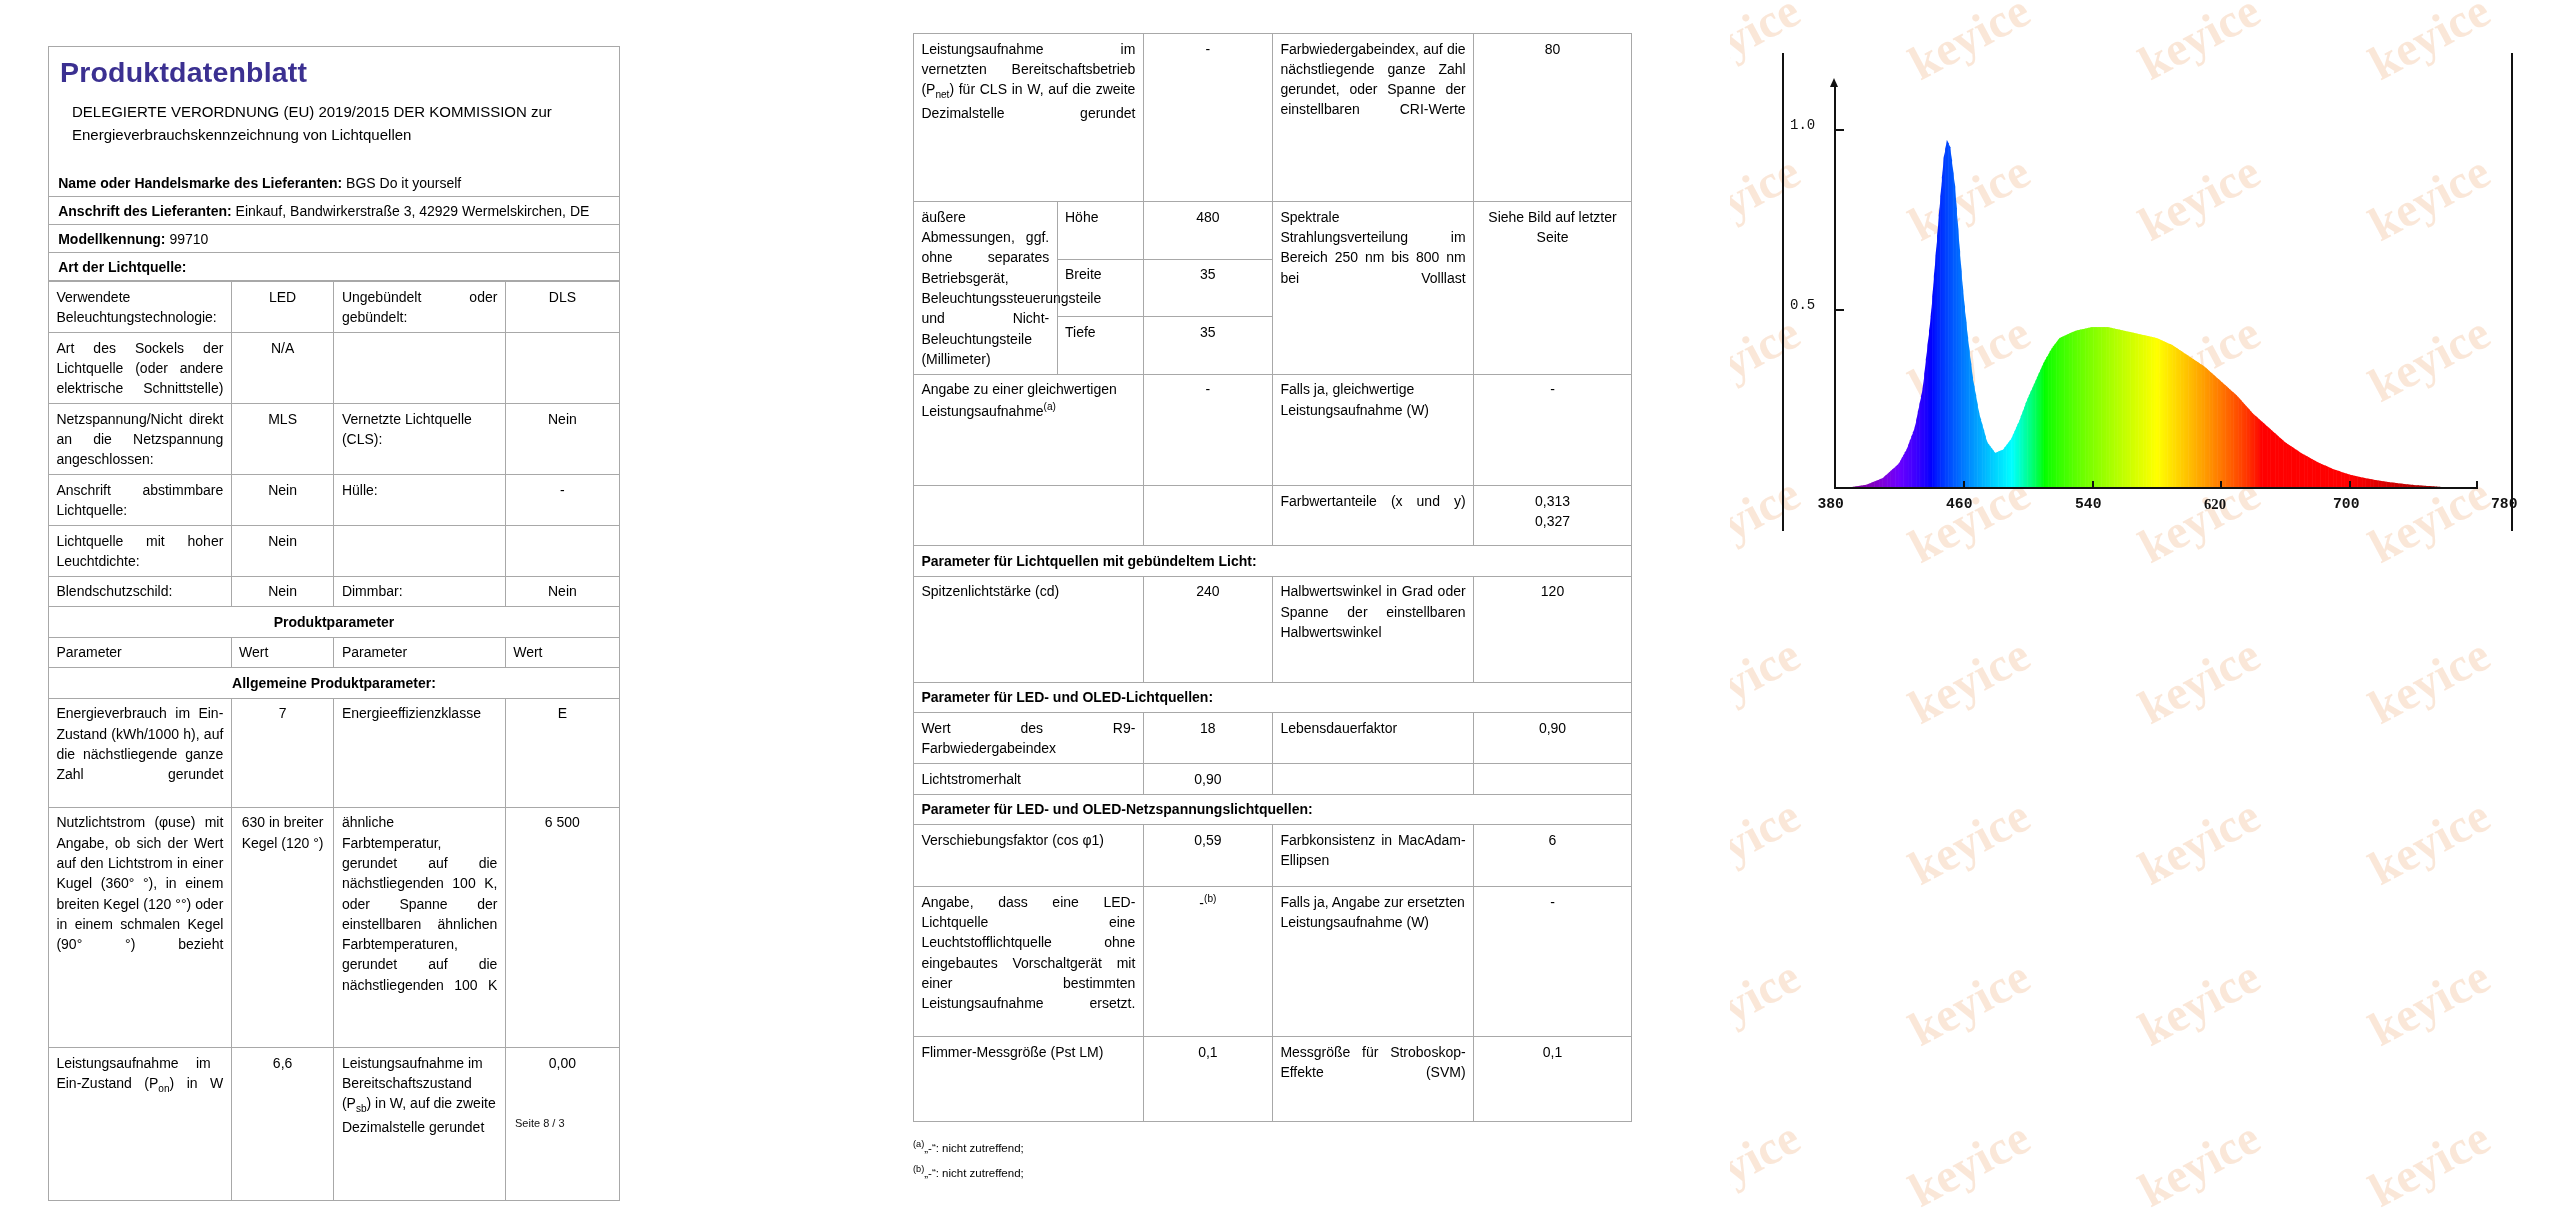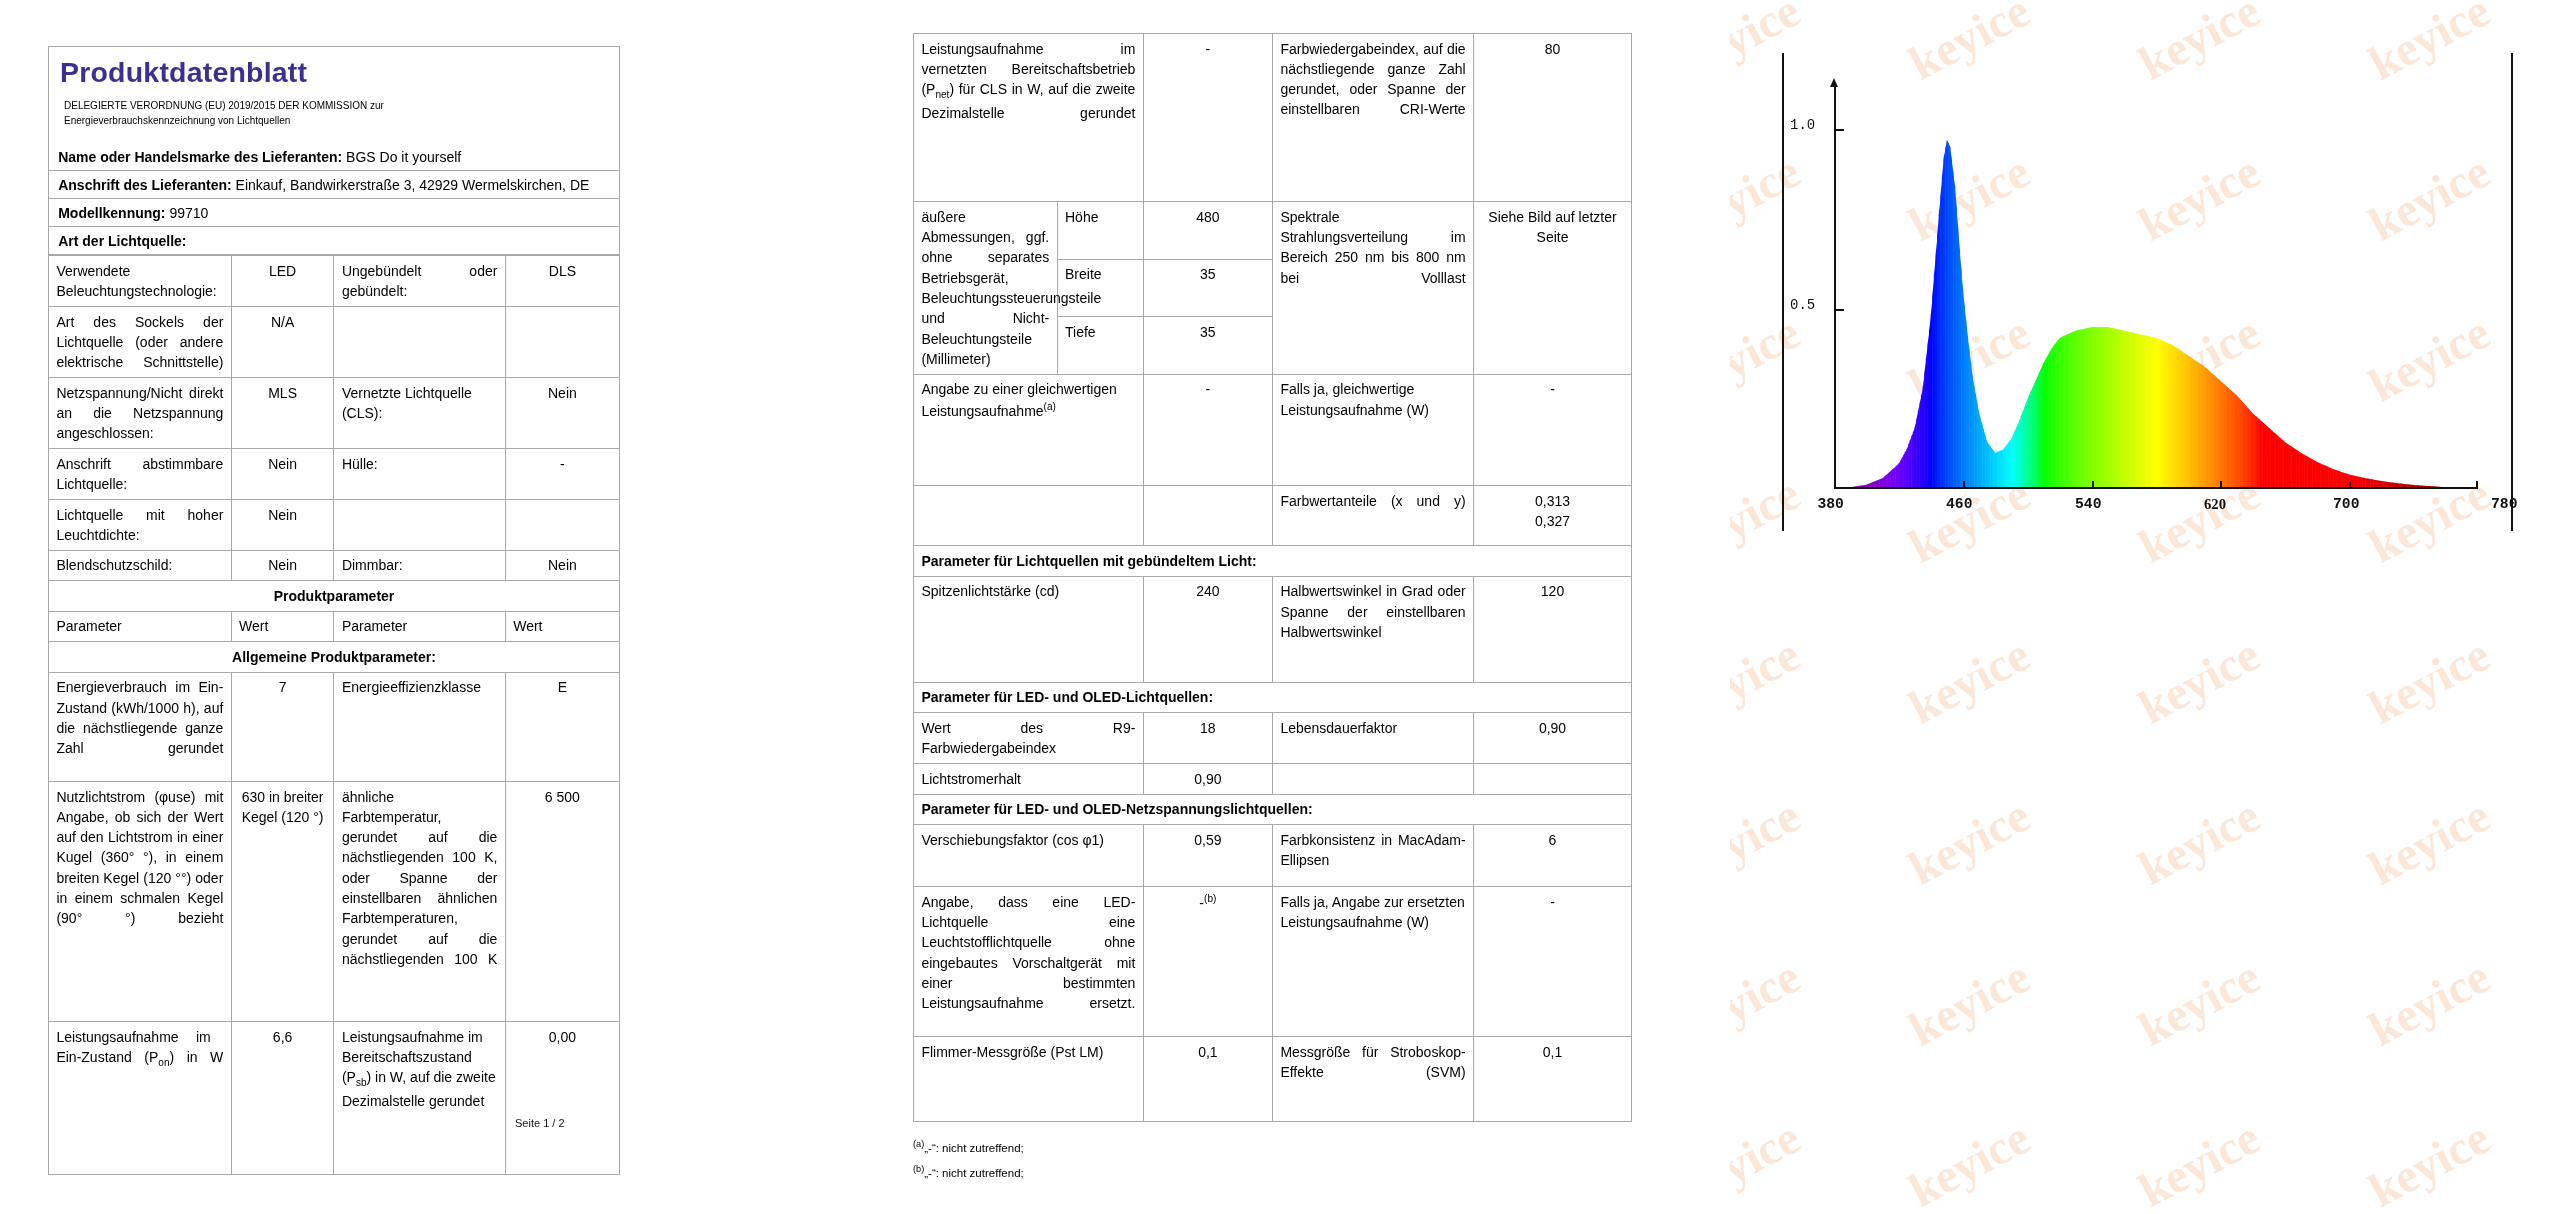--- a/index.html
+++ b/index.html
@@ -13,21 +13,21 @@
 
   .wm{position:absolute;inset:0;pointer-events:none;z-index:0;}
   .wm span{position:absolute;color:#fae3d2;font-size:48px;font-weight:bold;font-family:"Liberation Serif",serif;
            transform:rotate(-28deg);opacity:.85;white-space:nowrap;}
 
   .content{position:relative;z-index:2;}
 
   
   .p1wrap{position:absolute;left:48px;top:46px;width:572px;}
   h1.title{font-size:28.5px;font-weight:bold;color:#3b3091;margin:0 0 9.2px 0;letter-spacing:0.2px;}
-  .subtitle{font-size:10px;line-height:1.5;margin:4px;}
+  .subtitle{font-size:15px;line-height:1.5;margin:12px;}
 
   table.doc{border-collapse:collapse;width:100%;table-layout:fixed;font-size:14px;}
   table.doc td{border:0.9px solid #a8a8a8;padding:4.6px 7.4px;vertical-align:top;line-height:1.45;}
   td.just{text-align:justify;text-align-last:justify;}
   td.ctr{text-align:center;}
   td.sect{font-weight:bold;text-align:center;}
   td.sectl{font-weight:bold;text-align:left;}
   .hdrblock{border:0.9px solid #a8a8a8;border-bottom:none;padding:9.2px 11px 11px 11px;}
   .lblrow{border:0.9px solid #a8a8a8;border-top:none;padding:5.5px 9.2px;font-size:14px;}
   .lblrow b{font-weight:bold;}
@@ -161,21 +161,21 @@
             <tr>
               <td class="just" style="height:143px">Leistungsaufnahme&nbsp;&nbsp;&nbsp; im&nbsp;&nbsp;&nbsp; Ein-Zustand (P<sub>on</sub>) in W</td>
               <td class="ctr">6,6</td>
               <td>Leistungsaufnahme im Bereitschaftszustand (P<sub>sb</sub>) in W, auf die zweite Dezimalstelle gerundet</td>
               <td class="ctr">0,00</td>
             </tr>
           </tbody>
         </table>
       </div>
     </div>
-    <div class="footer" id="f1">Seite 1 / 2</div>
+    <div class="footer" id="f1">Seite 8 / 3</div>
   </div>
 
   <div class="page" id="page2">
     <div class="content">
       <div class="p2wrap">
         <table class="doc">
           <colgroup>
               <col style="width:20%">
               <col style="width:12%">
               <col style="width:18%">

